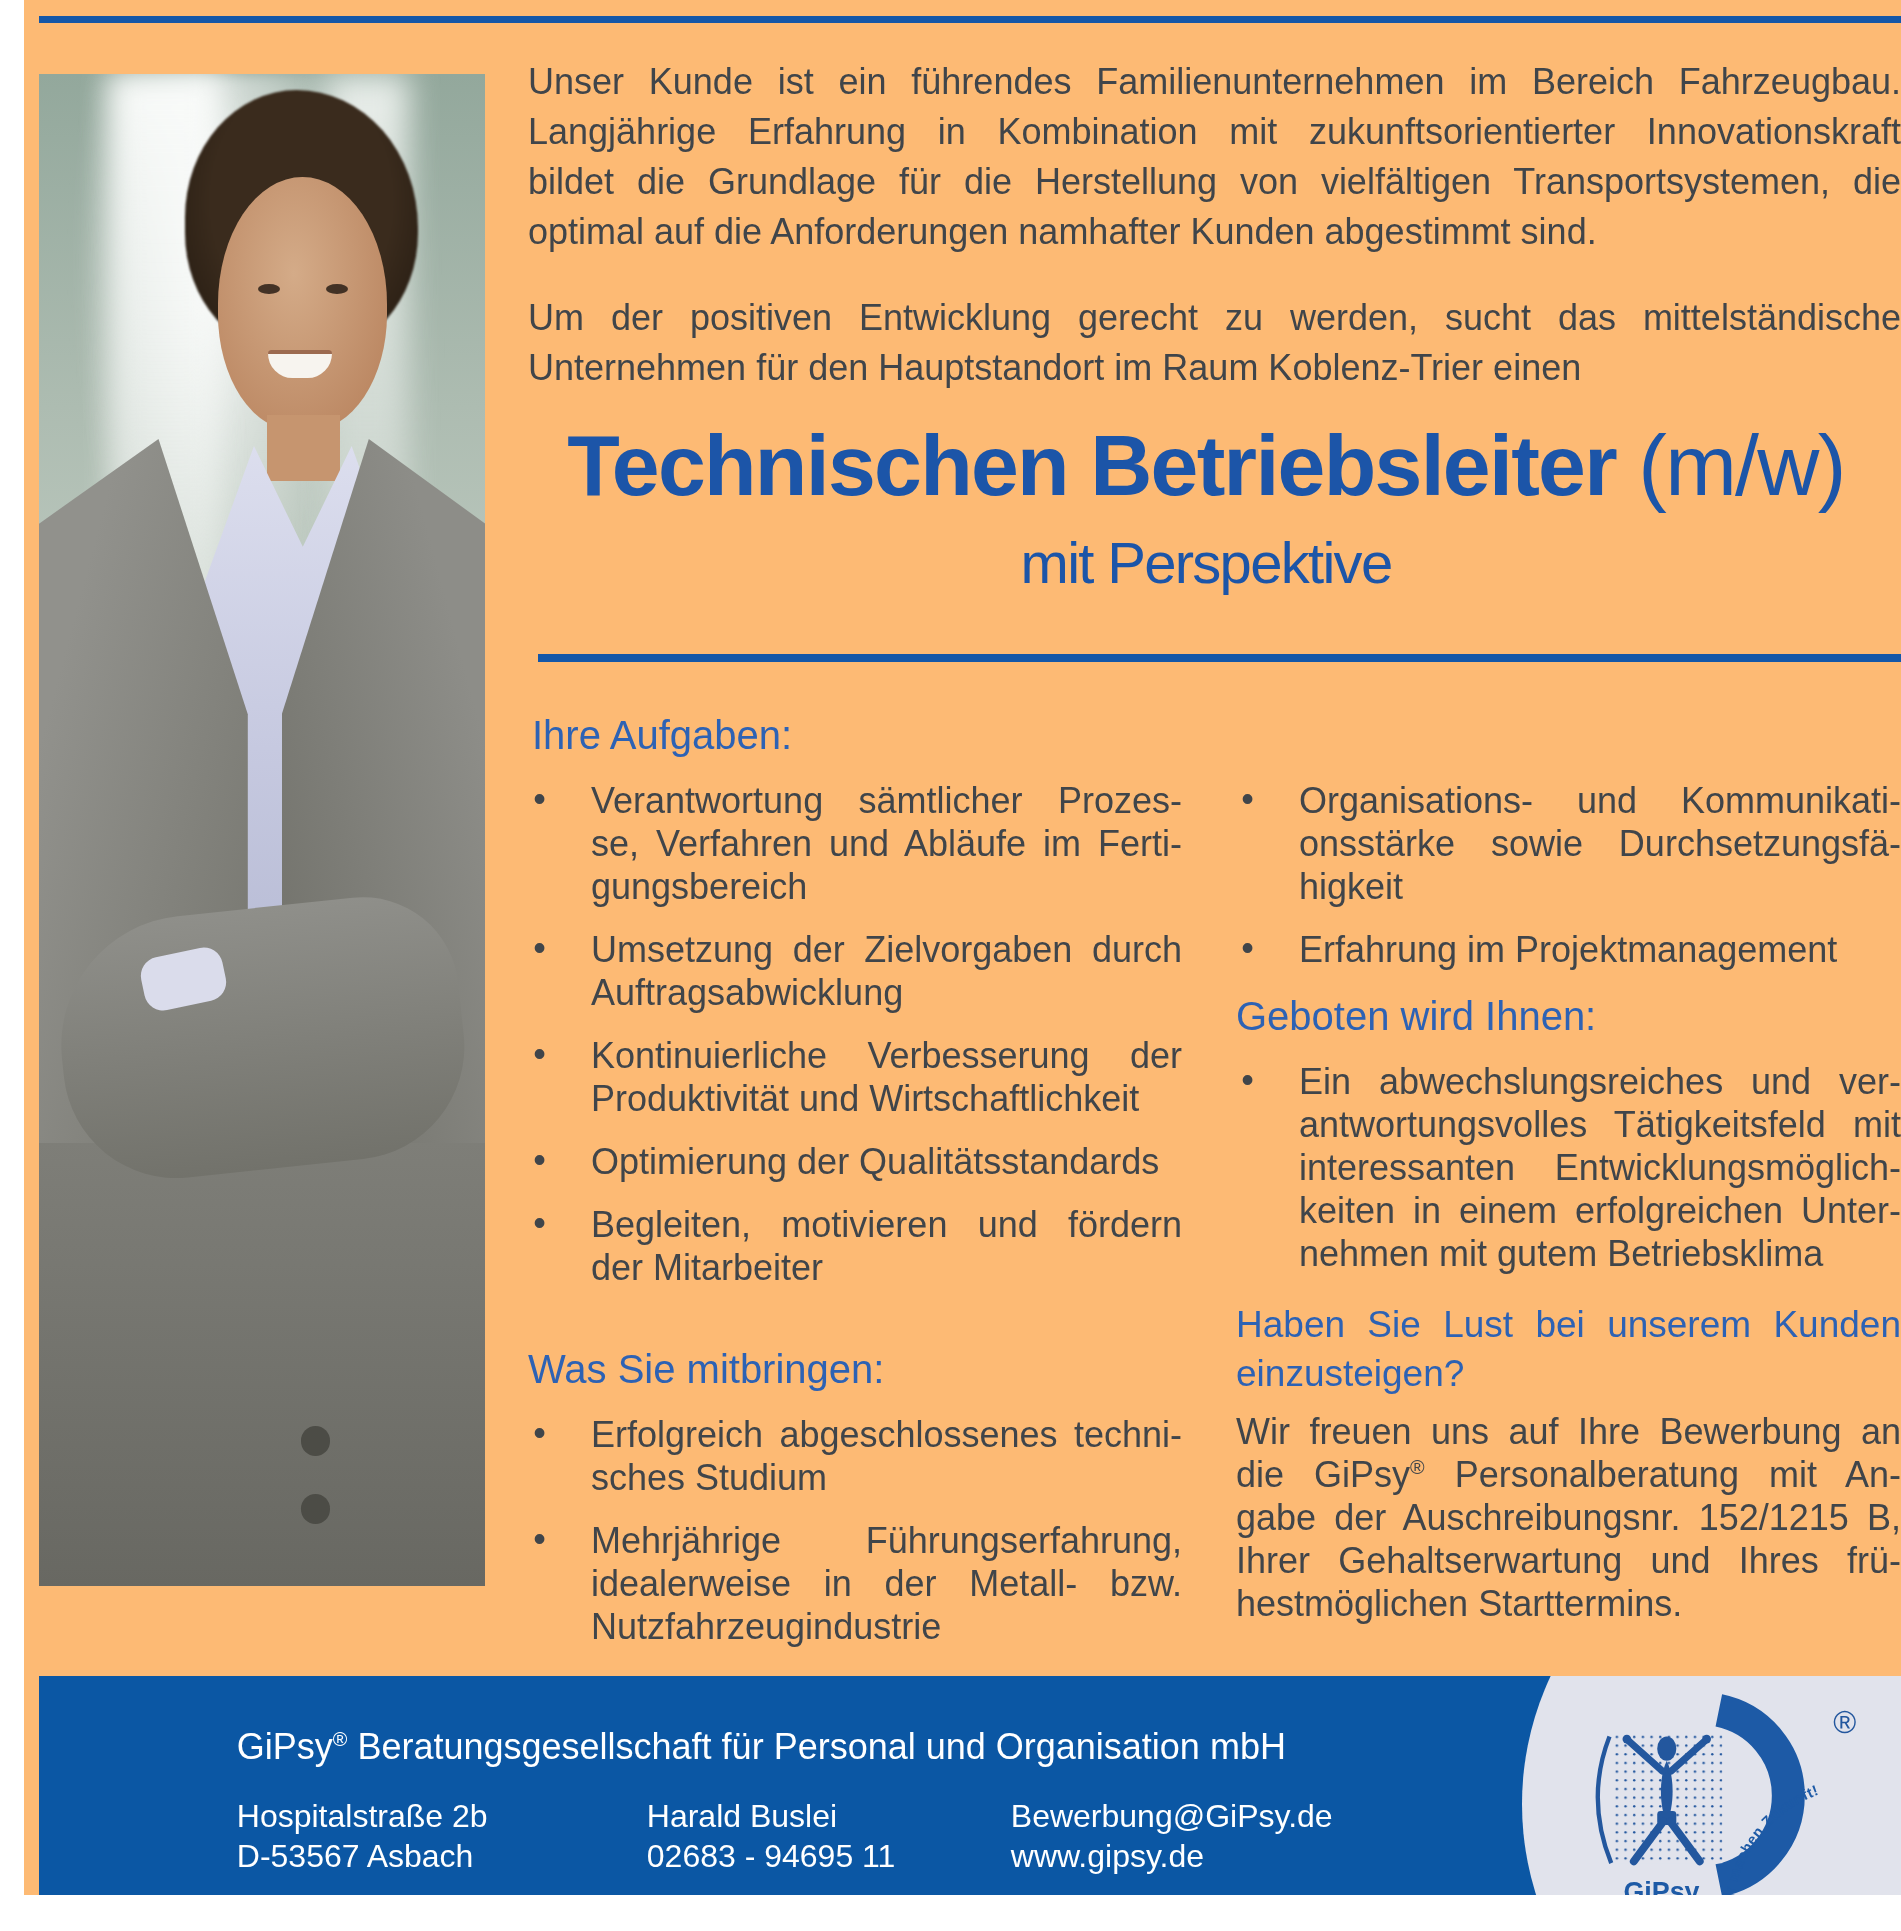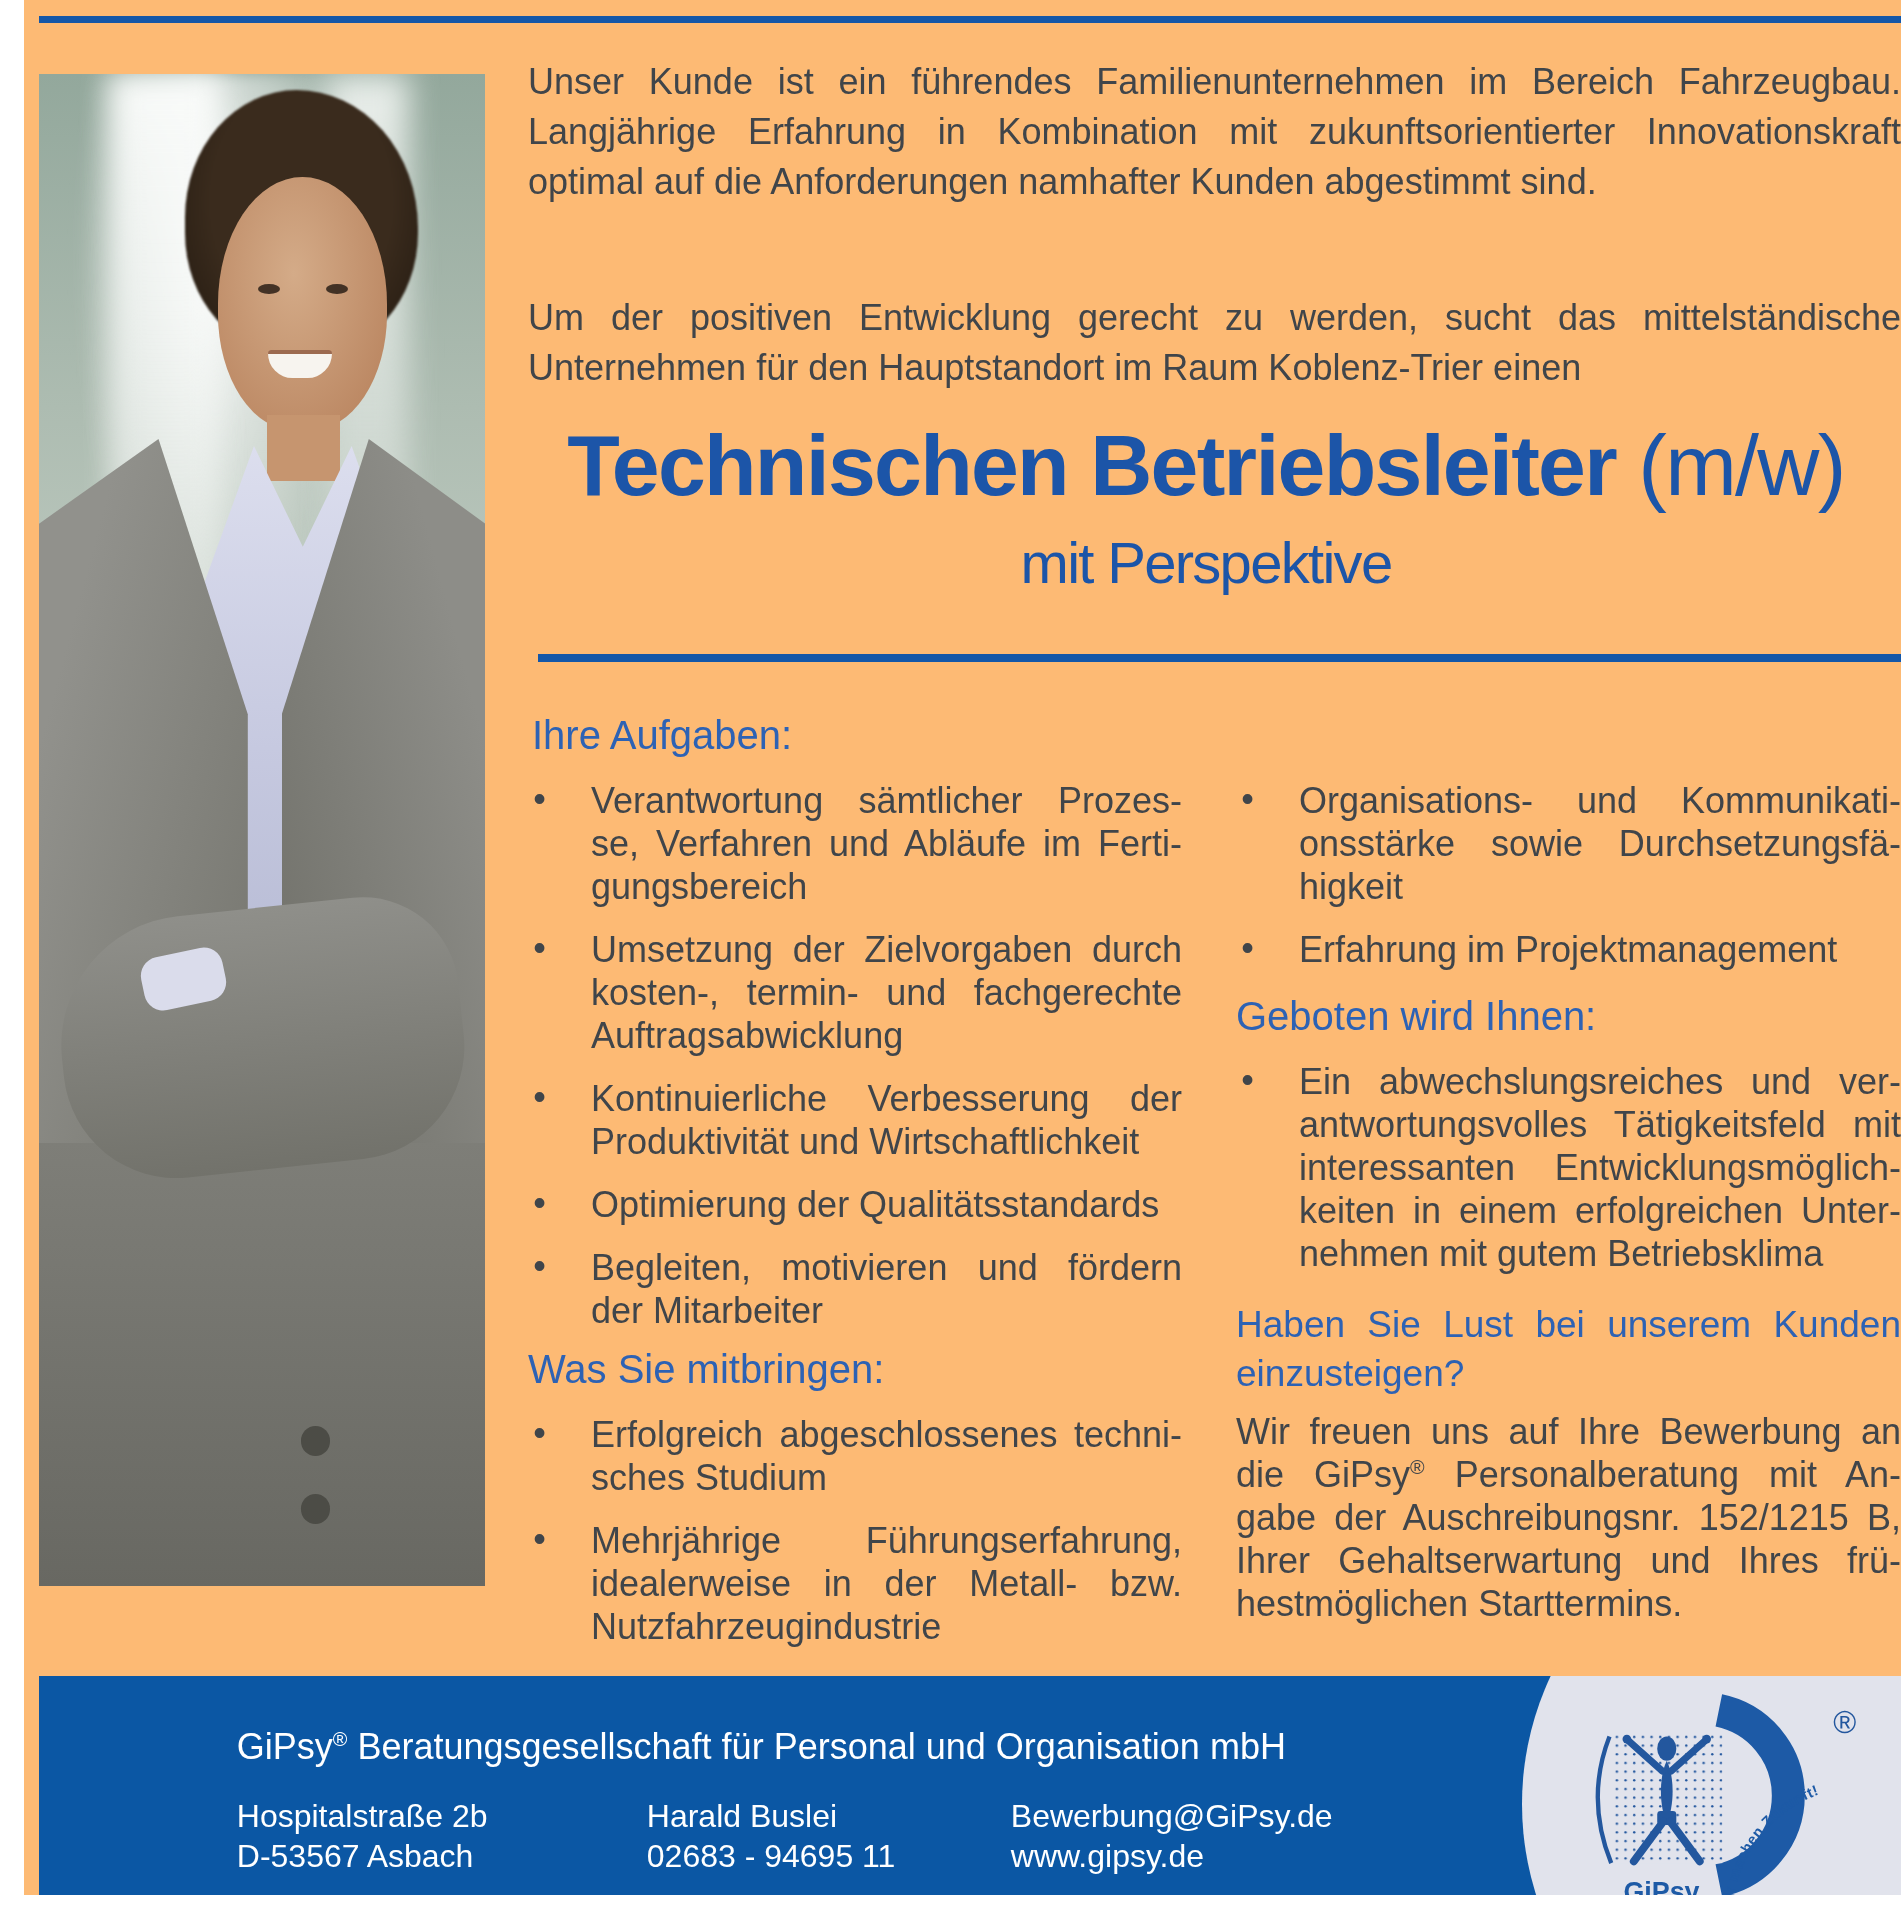--- a/index.html
+++ b/index.html
@@ -84,20 +84,21 @@
     <div class="ph-jkR"></div>
     <div class="ph-jbot"></div>
     <div class="ph-arms"></div>
     <div class="ph-cuff"></div>
     <div class="ph-btn"></div>
   </div>
 
   <div id="introP1" class="block intro lines">
       <div class="ln">Unser Kunde ist ein führendes Familienunternehmen im Bereich Fahrzeugbau.</div>
       <div class="ln">Langjährige Erfahrung in Kombination mit zukunftsorientierter Innovationskraft</div>
+      <div class="ln">bildet die Grundlage für die Herstellung von vielfältigen Transportsystemen, die</div>
       <div class="ln">optimal auf die Anforderungen namhafter Kunden abgestimmt sind.</div>
     </div>
   <div id="introP2" class="block intro lines">
       <div class="ln">Um der positiven Entwicklung gerecht zu werden, sucht das mittelständische</div>
       <div class="ln">Unternehmen für den Hauptstandort im Raum Koblenz-Trier einen</div>
     </div>
 
   <div class="block title">
     <div class="t1"><span class="b">Technischen Betriebsleiter</span> <span class="r">(m/w)</span></div>
     <div class="t2">mit Perspektive</div>
@@ -112,21 +113,20 @@
         <div class="lines">
           <div class="ln">Verantwortung sämtlicher Prozes-</div>
           <div class="ln">se, Verfahren und Abläufe im Ferti-</div>
           <div class="ln">gungsbereich</div>
         </div>
       </div>
       <div class="bi">
         <span class="bdot">•</span>
         <div class="lines">
           <div class="ln">Umsetzung der Zielvorgaben durch</div>
-          <div class="ln">kosten-, termin- und fachgerechte</div>
           <div class="ln">Auftragsabwicklung</div>
         </div>
       </div>
       <div class="bi">
         <span class="bdot">•</span>
         <div class="lines">
           <div class="ln">Kontinuierliche Verbesserung der</div>
           <div class="ln">Produktivität und Wirtschaftlichkeit</div>
         </div>
       </div>

